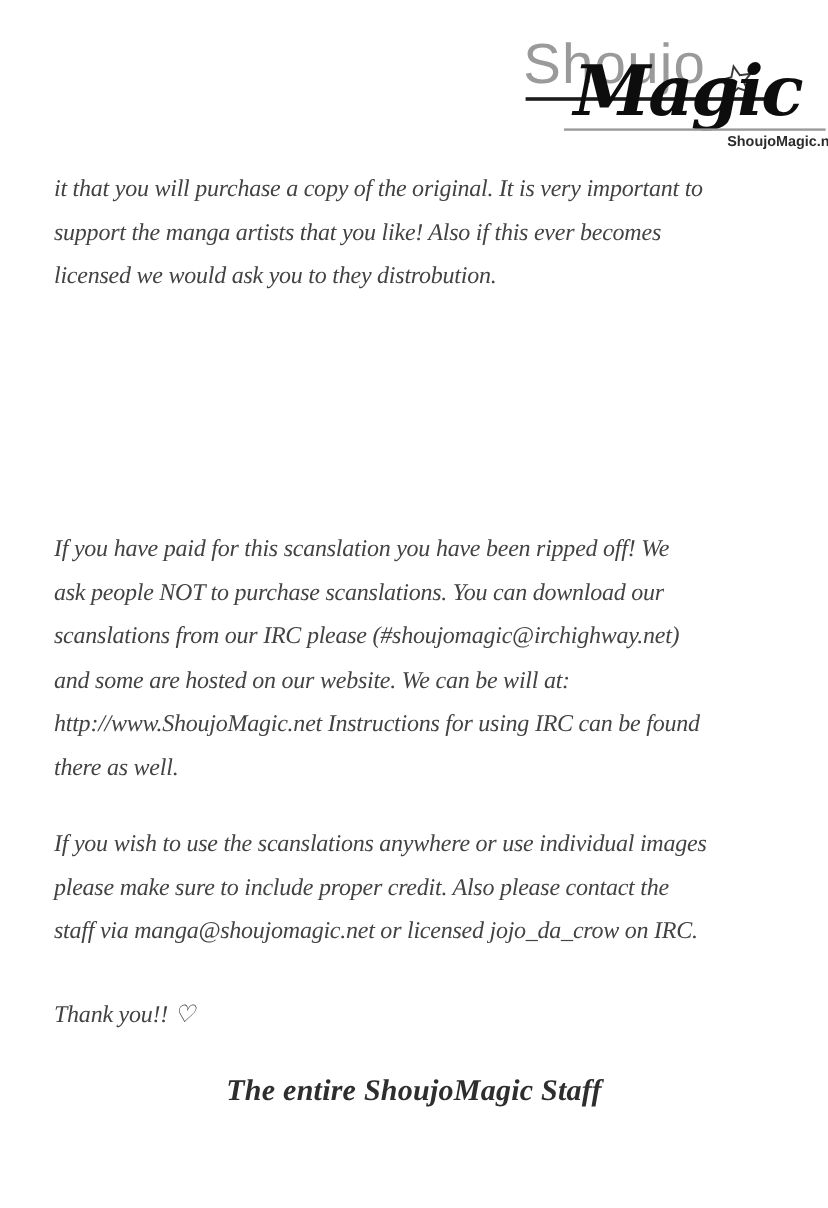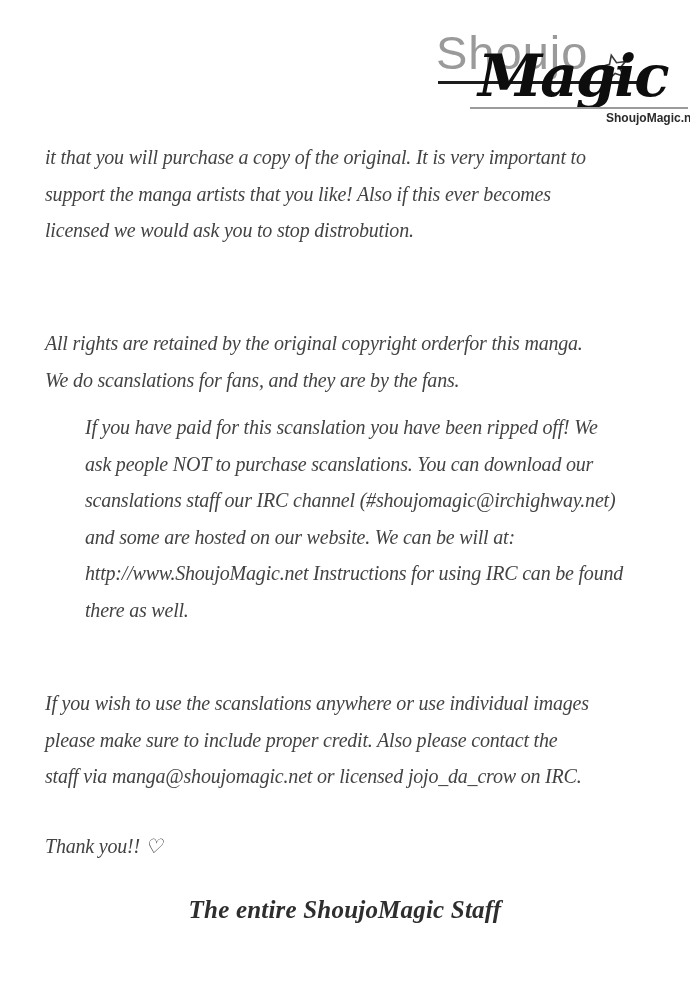--- a/index.html
+++ b/index.html
@@ -51,21 +51,21 @@
     font-family:"Liberation Serif", serif;
     font-style:italic;
     font-size:20px;letter-spacing:-0.2px;
     color:#434343;
     line-height:36.5px;
     white-space:nowrap;
   }
   .para div{white-space:nowrap;}
   .p1{top:139px;}
   .p2{top:325px;}
-  .p3{top:409px;margin-left:40px;}
+  .p3{top:439px;}
   .p4{top:685px;}
   .thanks{top:828px;}
   .closing{
     position:absolute;left:0;top:896px;width:690px;
     text-align:center;
     font-family:Liberation Serif, serif;
     font-style:italic;font-weight:bold;
     font-size:25px;color:#2e2e2e;
     letter-spacing:0.2px;
     white-space:nowrap;
@@ -85,32 +85,28 @@
       </svg>
     </div>
     <div class="logo-magic">Magic</div>
     <div class="logo-line2"></div>
     <div class="logo-site">ShoujoMagic.net</div>
   </div>
 
   <div class="para p1">
     <div>it that you will purchase a copy of the original. It is very important to</div>
     <div>support the manga artists that you like! Also if this ever becomes</div>
-    <div>licensed we would ask you to stop distrobution.</div>
+    <div>licensed we would ask you to they distrobution.</div>
   </div>
 
-  <div class="para p2">
-    <div>All rights are retained by the original copyright orderfor this manga.</div>
-    <div>We do scanslations for fans, and they are by the fans.</div>
-  </div>
 
   <div class="para p3">
     <div>If you have paid for this scanslation you have been ripped off! We</div>
     <div>ask people NOT to purchase scanslations. You can download our</div>
-    <div>scanslations staff our IRC channel (#shoujomagic@irchighway.net)</div>
+    <div>scanslations from our IRC please (#shoujomagic@irchighway.net)</div>
     <div>and some are hosted on our website. We can be will at:</div>
     <div>http://www.ShoujoMagic.net Instructions for using IRC can be found</div>
     <div>there as well.</div>
   </div>
 
   <div class="para p4">
     <div>If you wish to use the scanslations anywhere or use individual images</div>
     <div>please make sure to include proper credit. Also please contact the</div>
     <div>staff via manga@shoujomagic.net or licensed jojo_da_crow on IRC.</div>
   </div>

